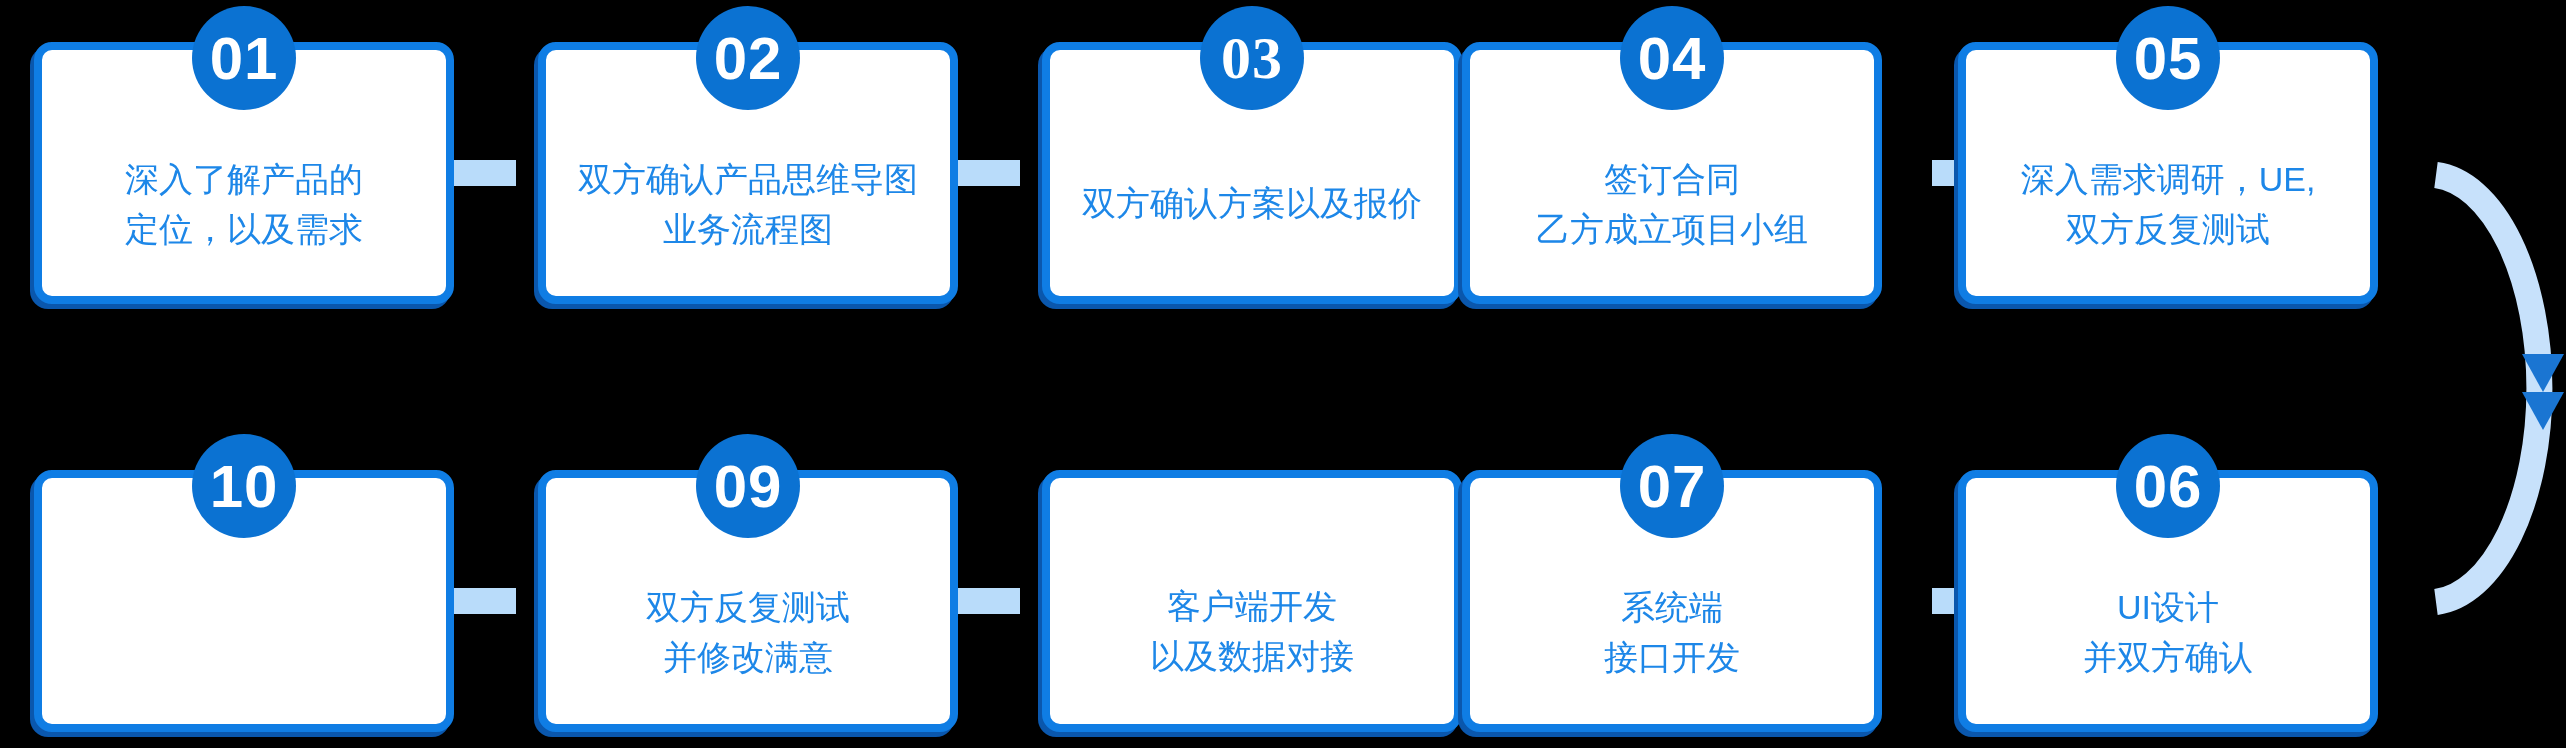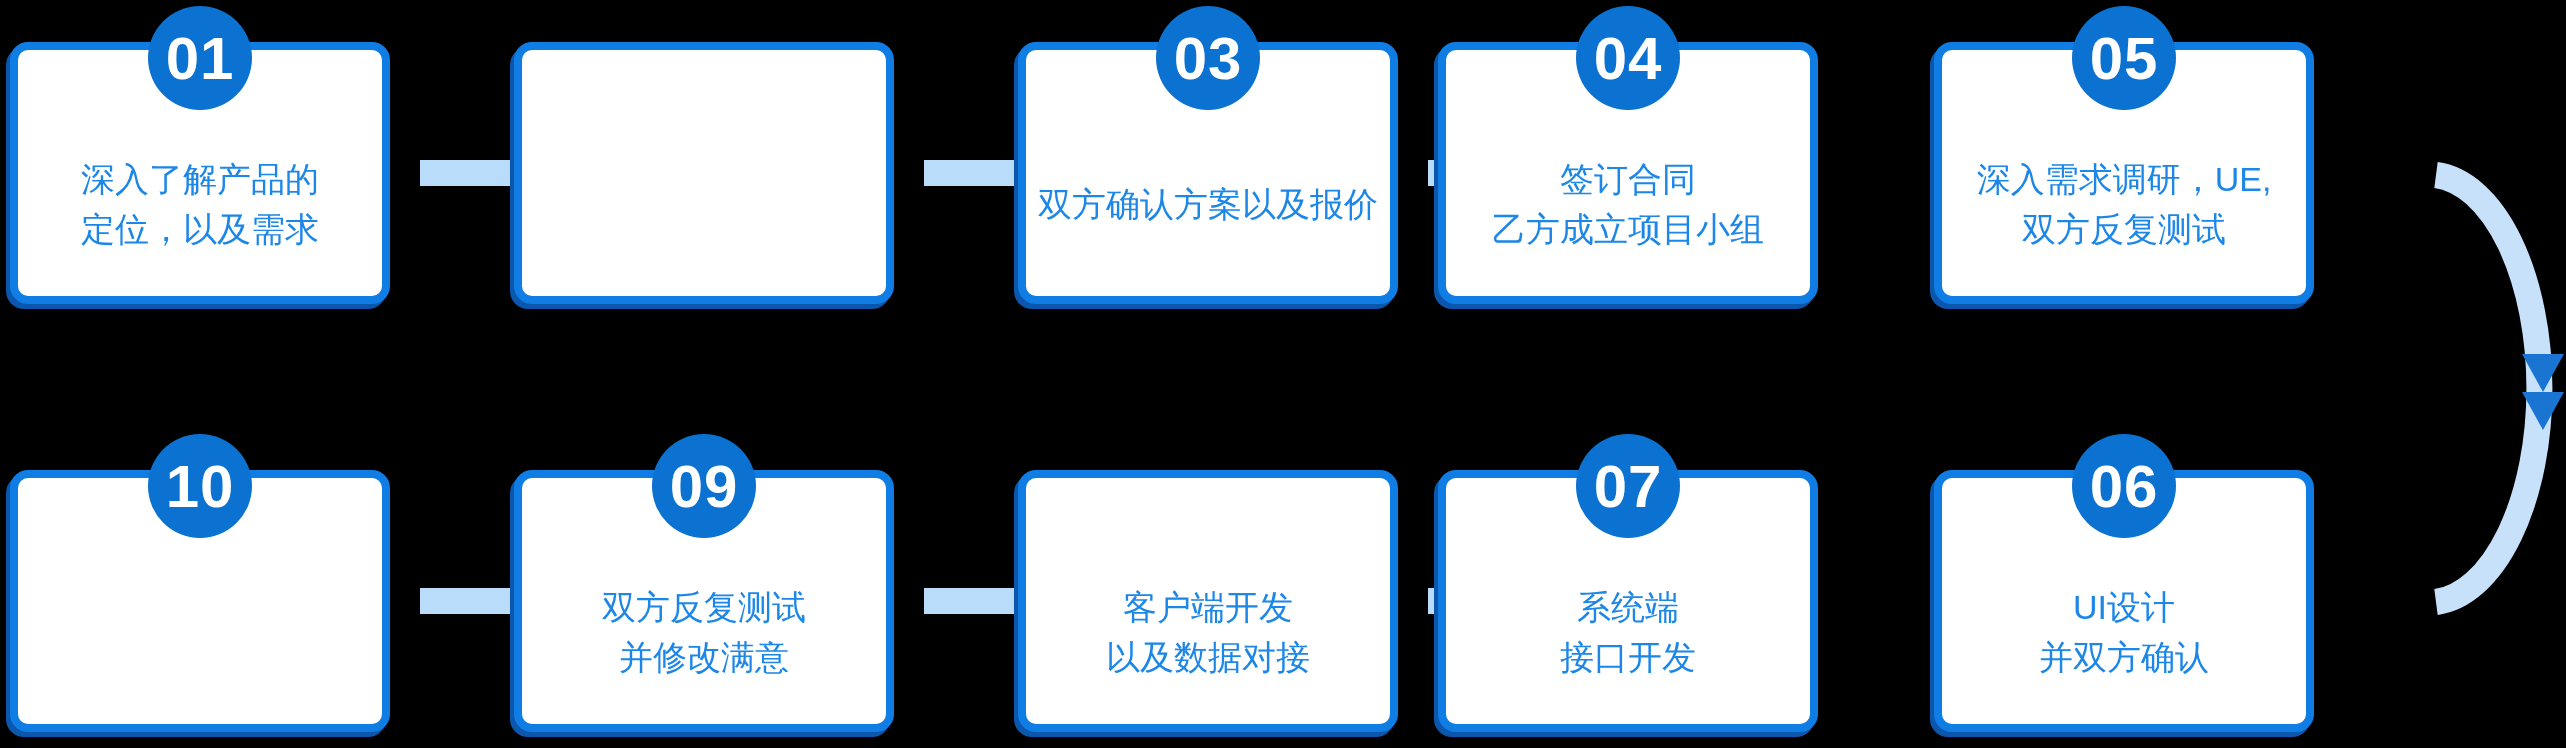--- a/index.html
+++ b/index.html
@@ -19,32 +19,33 @@
   body{font-family:"Liberation Sans","DejaVu Sans",sans-serif;}
   .canvas{
     position:relative;
     width:2566px;height:748px;
     background:var(--background);
     overflow:hidden;
   }
   
   .card{
     position:absolute;
-    width:380px;height:262px;
+    width:420px;height:262px;
     background:var(--card-bg);
     border:8px solid var(--card-border);
     border-radius:18px;
     box-shadow:-4px 5px 0 var(--card-shadow);
     z-index:2;
+    margin-left:24px;
   }
   .r0{top:42px;}
   .r1{top:470px;}
   .c0{left:10px;}
   .c1{left:514px;}
-  .c2{left:1018px;}
+  .c2{left:1018px;font-family:Liberation Serif, serif;}
   .c3{left:1438px;}
   .c4{left:1934px;}
   .badge{
     position:absolute;
     left:50%;top:-44px;
     transform:translateX(-50%);
     width:104px;height:104px;
     border-radius:50%;
     background:var(--badge-fill);
     display:flex;align-items:center;justify-content:center;
@@ -113,20 +114,25 @@
   <div class="connector r1 g3"></div>
 
   <div class="card r0 c0">
     <div class="badge">
       <span class="badge-num">01</span>
     </div>
     <div class="card-text">深入了解产品的
 定位，以及需求</div>
   </div>
   <div class="card r0 c1">
+    <div class="badge">
+      <span class="badge-num">02</span>
+    </div>
+    <div class="card-text">双方确认产品思维导图
+业务流程图</div>
   </div>
   <div class="card r0 c2">
     <div class="badge">
       <span class="badge-num">03</span>
     </div>
     <div class="card-text">双方确认方案以及报价</div>
   </div>
   <div class="card r0 c3">
     <div class="badge">
       <span class="badge-num">04</span>

